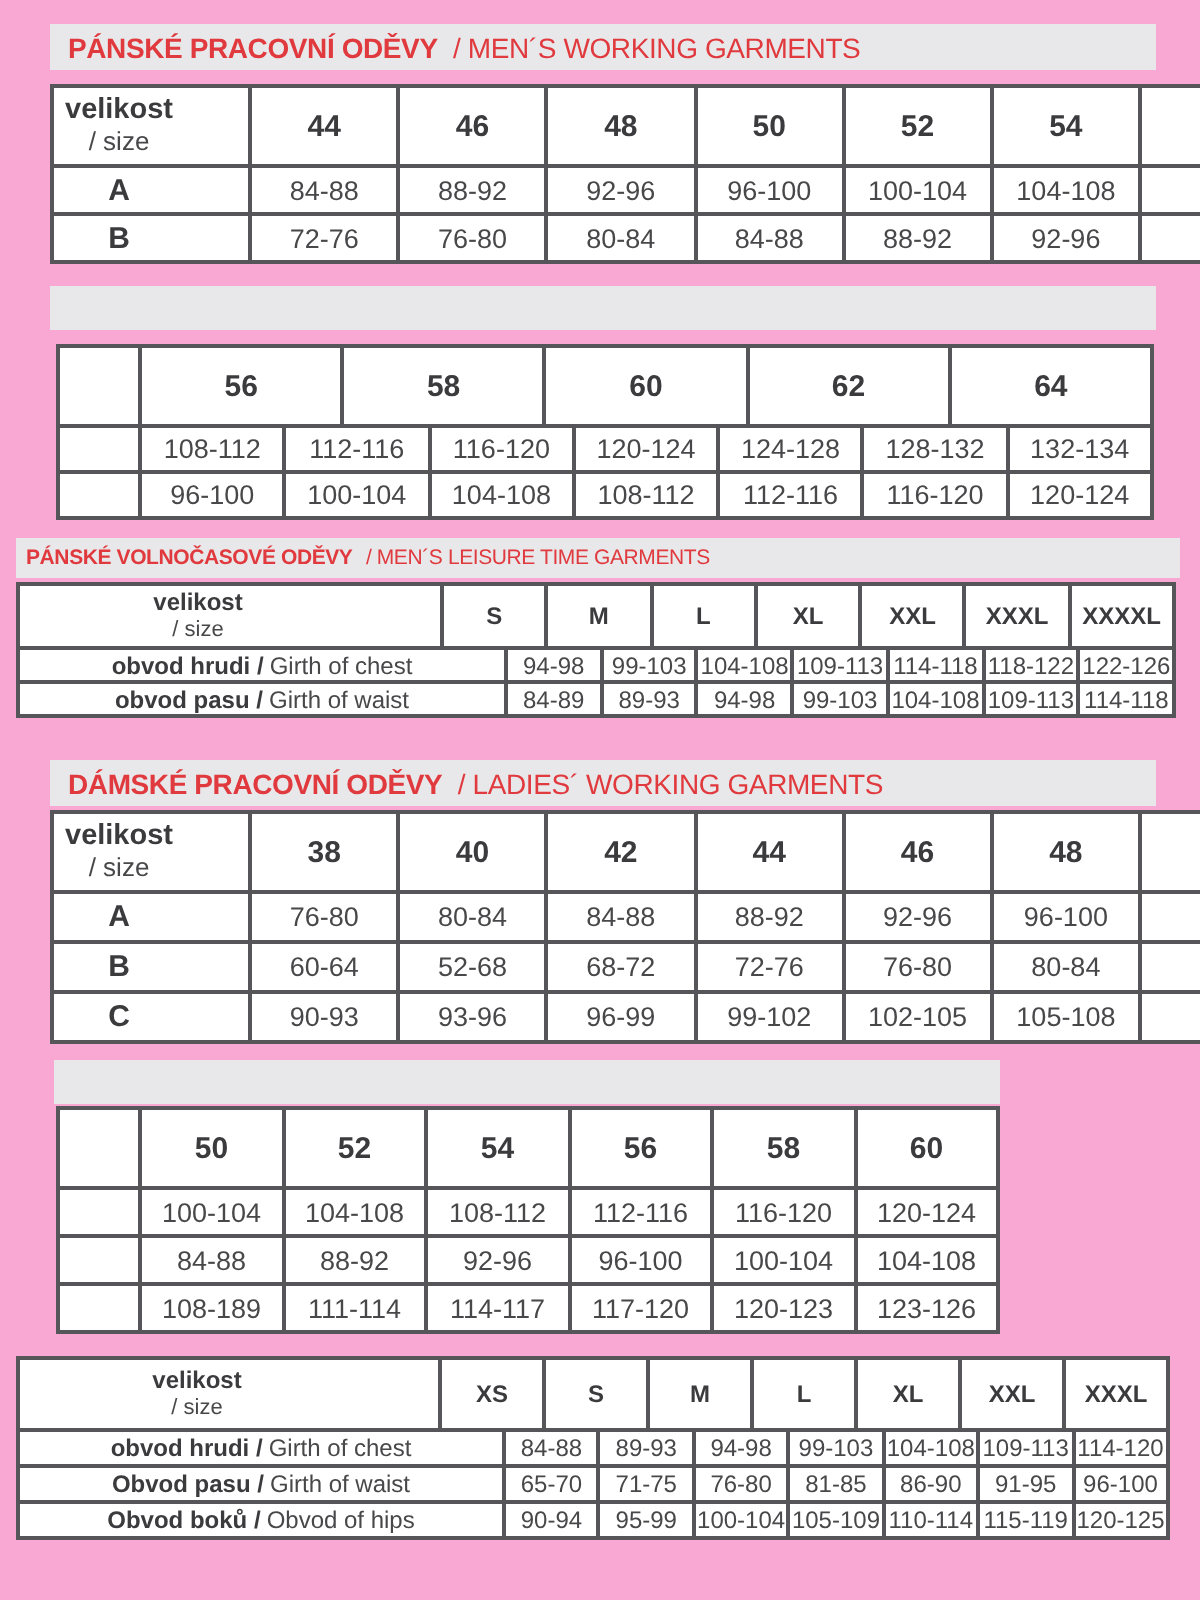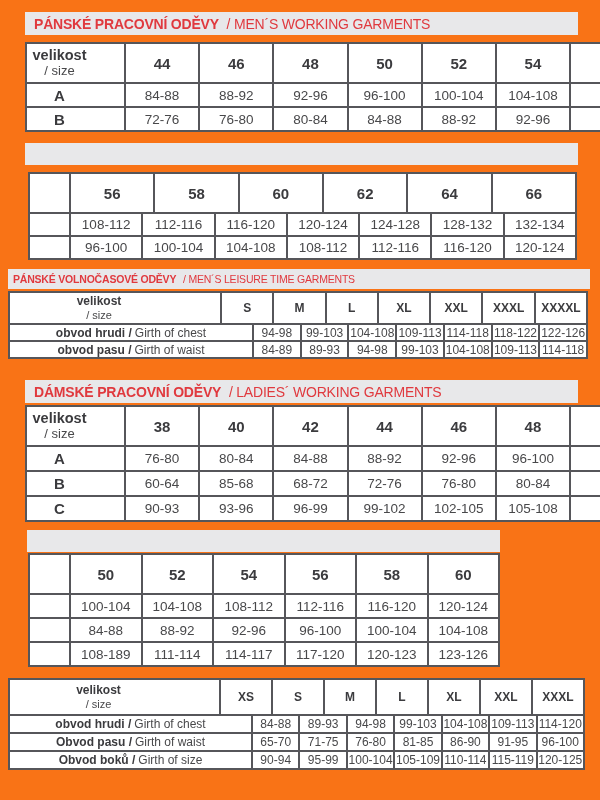--- a/index.html
+++ b/index.html
@@ -4,21 +4,21 @@
 <style>
   :root{
     --bd:#56565a;
     --band:#e8e8ea;
     --red:#e0393e;
     --txt:#48484a;
     --hdtxt:#3b3b3e;
   }
   html,body{margin:0;padding:0;background:#fff;}
   .page{
-    position:relative;width:600px;height:800px;background:#f97316;overflow:hidden;
+    position:relative;width:600px;height:800px;background:#f9a8d4;overflow:hidden;
     font-family:"Liberation Sans",sans-serif;color:var(--txt);
   }
   
   .band{position:absolute;background:var(--band);display:flex;align-items:center;box-sizing:border-box;}
   .band.spacer{background:var(--band);}
   .title{white-space:nowrap;color:var(--red);letter-spacing:-0.2px;}
   .title .cz{font-weight:bold;}
   .title .en{font-weight:normal;margin-left:4px;}
   .band.big{padding-left:9px;font-size:14px;}
   .band.small{padding-left:5px;font-size:10.5px;}
@@ -118,21 +118,20 @@
 
   <div class="tbl t2">
     <div class="tr head">
       <div class="sliver"></div>
       <div class="cells">
           <div class="cell hd">56</div>
           <div class="cell hd">58</div>
           <div class="cell hd">60</div>
           <div class="cell hd">62</div>
           <div class="cell hd">64</div>
-          <div class="cell hd">66</div>
         </div>
     </div>
     <div class="tr data">
       <div class="sliver"></div>
       <div class="cells">
           <div class="cell">108-112</div>
           <div class="cell">112-116</div>
           <div class="cell">116-120</div>
           <div class="cell">120-124</div>
           <div class="cell">124-128</div>
@@ -239,21 +238,21 @@
           <div class="cell">84-88</div>
           <div class="cell">88-92</div>
           <div class="cell">92-96</div>
           <div class="cell">96-100</div>
         </div>
     </div>
     <div class="tr data">
       <div class="label-col rowlabel">B</div>
       <div class="cells stub">
           <div class="cell">60-64</div>
-          <div class="cell">85-68</div>
+          <div class="cell">52-68</div>
           <div class="cell">68-72</div>
           <div class="cell">72-76</div>
           <div class="cell">76-80</div>
           <div class="cell">80-84</div>
         </div>
     </div>
     <div class="tr data">
       <div class="label-col rowlabel">C</div>
       <div class="cells stub">
           <div class="cell">90-93</div>
@@ -357,21 +356,21 @@
           <div class="cell sm">76-80</div>
           <div class="cell sm">81-85</div>
           <div class="cell sm">86-90</div>
           <div class="cell sm">91-95</div>
           <div class="cell sm">96-100</div>
         </div>
     </div>
     <div class="tr data">
       <div class="label-col mlabel">
         <span class="b">Obvod boků /</span>
-        <span class="r">Girth of size</span>
+        <span class="r">Obvod of hips</span>
       </div>
       <div class="cells">
           <div class="cell sm">90-94</div>
           <div class="cell sm">95-99</div>
           <div class="cell sm">100-104</div>
           <div class="cell sm">105-109</div>
           <div class="cell sm">110-114</div>
           <div class="cell sm">115-119</div>
           <div class="cell sm">120-125</div>
         </div>

